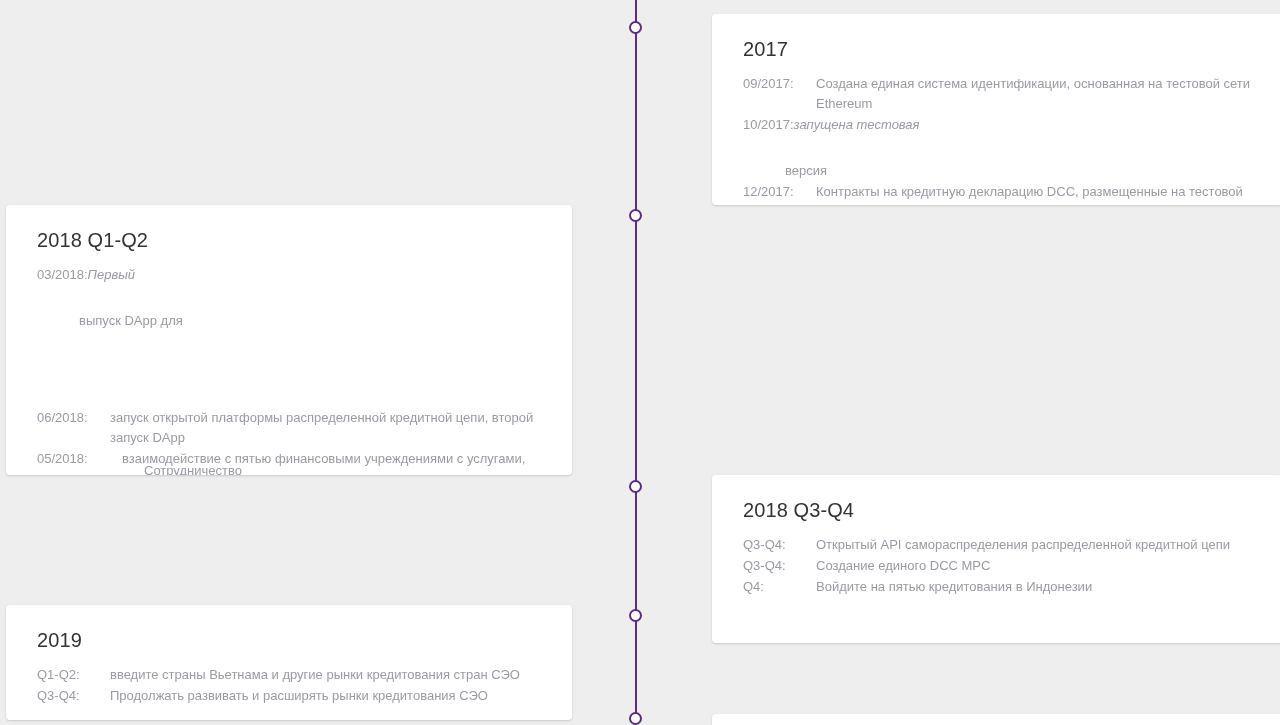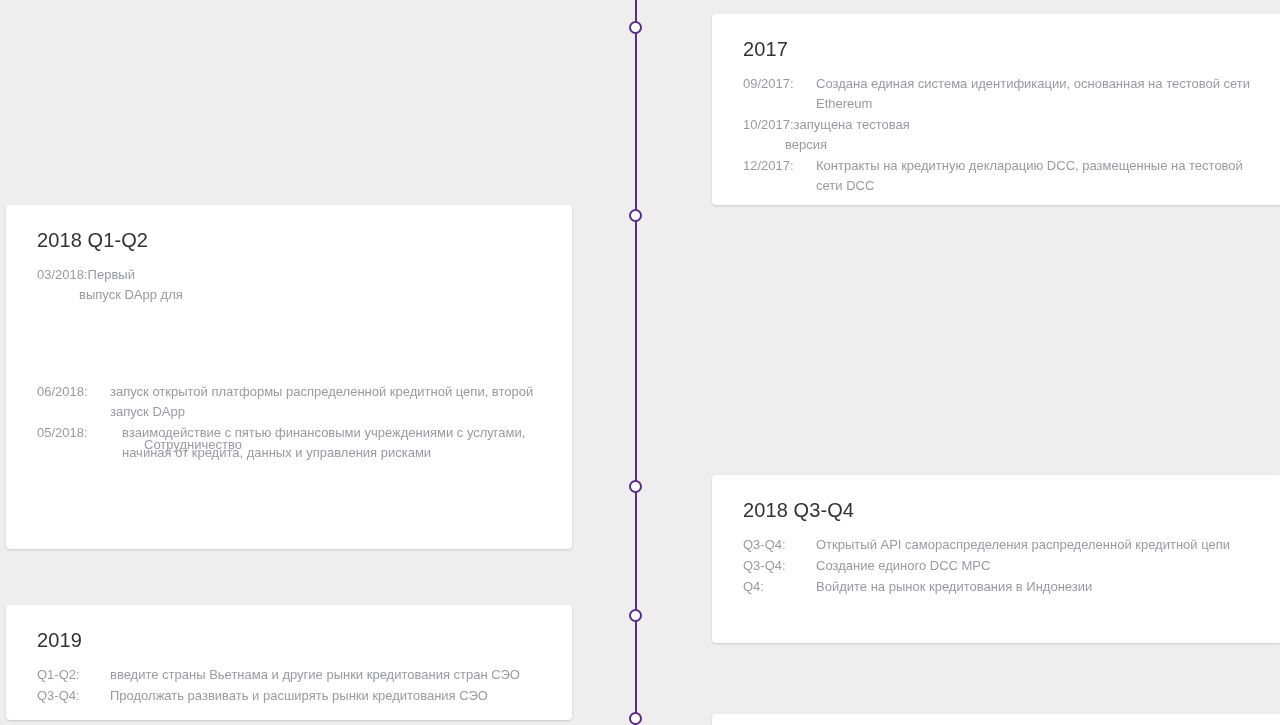--- a/index.html
+++ b/index.html
@@ -77,26 +77,27 @@
     white-space: nowrap;
   }
   .row-desc {
     display: inline-block;
     vertical-align: top;
     max-width: 440px;
     color: #9a9aa5;
   }
   
   .row.tight .row-label { width: auto; }
-  .row.tight .row-desc  { max-width: 380px; }
+  .row.tight .row-desc  { max-width: 380px; font-style: italic; }
 
   
   .hang {
     display: block;
     padding-left: 42px;
+    margin-top: 26px;
   }
 
   
   .row.overlap { height: 40px; }
   .row.overlap .run-a,
   .row.overlap .run-b {
     position: absolute;
     top: 0;
     color: #9a9aa5;
   }
@@ -128,21 +129,21 @@
       <span class="hang">версия</span>
     </div>
 
     <div class="row">
       <span class="row-label">12/2017:</span><span class="row-desc">Контракты на кредитную декларацию DCC, размещенные на тестовой сети DCC</span>
     </div>
 
   </div>
 </div>
 
-<div class="card card-left" style="top:205px; height:344px;">
+<div class="card card-left" style="top:205px; height:270px;">
   <h2 class="card-title">2018 Q1-Q2</h2>
   <div class="rows">
 
     <div class="row tight">
       <span class="row-label">03/2018:</span><span class="row-desc">Первый</span>
       <span class="hang">выпуск DApp для</span>
     </div>
 
     <div class="spacer-block"></div>
 
@@ -163,21 +164,21 @@
   <h2 class="card-title">2018 Q3-Q4</h2>
   <div class="rows">
 
     <div class="row">
       <span class="row-label">Q3-Q4:</span><span class="row-desc">Открытый API самораспределения распределенной кредитной цепи</span>
     </div>
     <div class="row">
       <span class="row-label">Q3-Q4:</span><span class="row-desc">Создание единого DCC MPC</span>
     </div>
     <div class="row">
-      <span class="row-label">Q4:</span><span class="row-desc">Войдите на рынок кредитования в Индонезии</span>
+      <span class="row-label">Q4:</span><span class="row-desc">Войдите на пятью кредитования в Индонезии</span>
     </div>
 
   </div>
 </div>
 
 <div class="card card-left" style="top:605px; height:115px;">
   <h2 class="card-title">2019</h2>
   <div class="rows">
 
     <div class="row">

